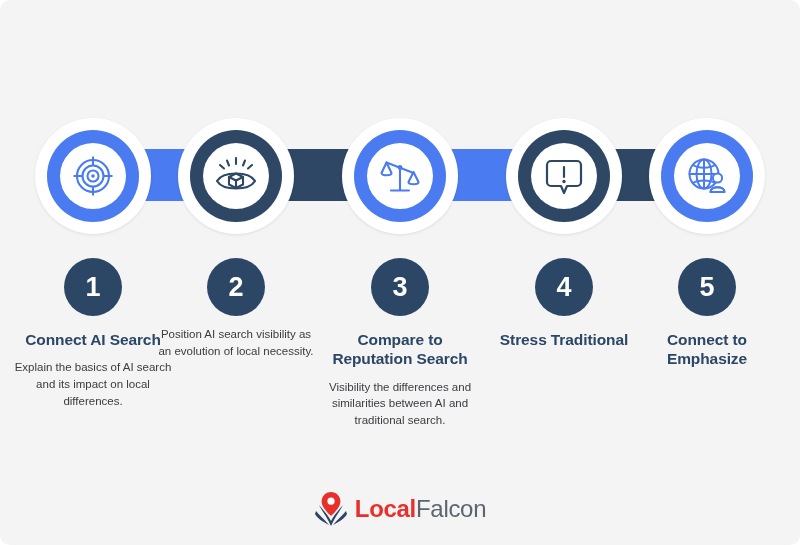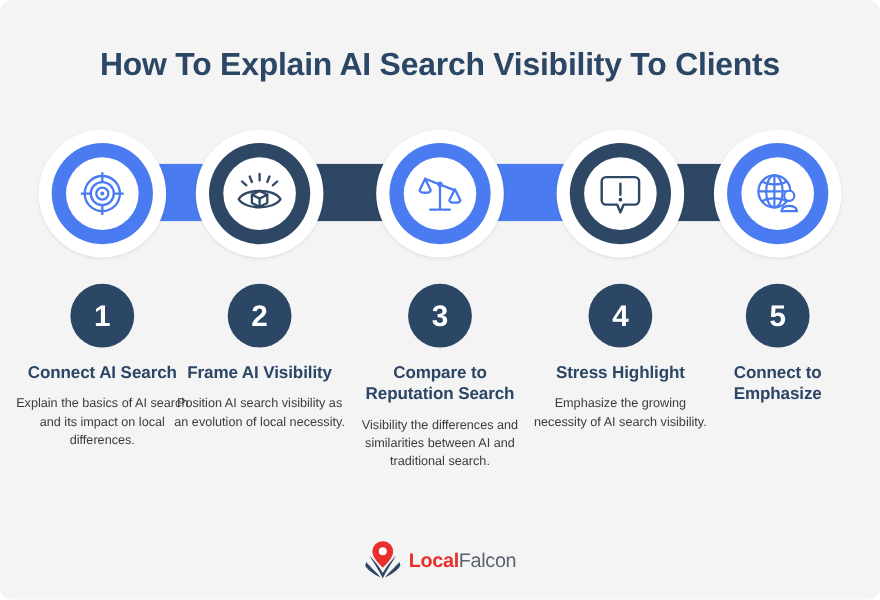--- a/index.html
+++ b/index.html
@@ -162,34 +162,33 @@
     bottom: 18px;
     left: 0;
     width: 800px;
     display: flex;
     align-items: center;
     justify-content: center;
     gap: 7px;
   }
   .logo-mark { width: 34px; height: 36px; display: block; }
   .logo-text {
-    font-size: 18px;
+    font-size: 24px;
     font-weight: bold;
     letter-spacing: -0.3px;
     line-height: 1;
   }
   .logo-local { color: #e8302a; }
   .logo-falcon { color: #5c6470; font-weight: normal; }
 </style>
 </head>
 <body>
 
 <div class="infographic">
 
-  <div class="title">How To Explain AI Search Visibility To Clients</div>
 
   <div class="band">
     <div class="band-seg s1"></div>
     <div class="band-seg s2"></div>
     <div class="band-seg s3"></div>
     <div class="band-seg s4"></div>
   </div>
 
   <div class="icon-row">
 
@@ -288,34 +287,32 @@
   <div class="steps">
 
     <div class="step p1">
       <div class="badge">1</div>
       <div class="step-title">Connect AI Search</div>
       <div class="step-desc">Explain the basics of AI search and its impact on local differences.</div>
     </div>
 
     <div class="step p2">
       <div class="badge">2</div>
-      <div class="step-title">Frame AI Visibility</div>
       <div class="step-desc">Position AI search visibility as an evolution of local necessity.</div>
     </div>
 
     <div class="step p3">
       <div class="badge">3</div>
       <div class="step-title">Compare to Reputation Search</div>
       <div class="step-desc">Visibility the differences and similarities between AI and traditional search.</div>
     </div>
 
     <div class="step p4">
       <div class="badge">4</div>
-      <div class="step-title">Stress Highlight</div>
-      <div class="step-desc">Emphasize the growing necessity of AI search visibility.</div>
+      <div class="step-title">Stress Traditional</div>
     </div>
 
     <div class="step p5">
       <div class="badge">5</div>
       <div class="step-title">Connect to Emphasize</div>
     </div>
 
   </div>
 
   <div class="footer">

